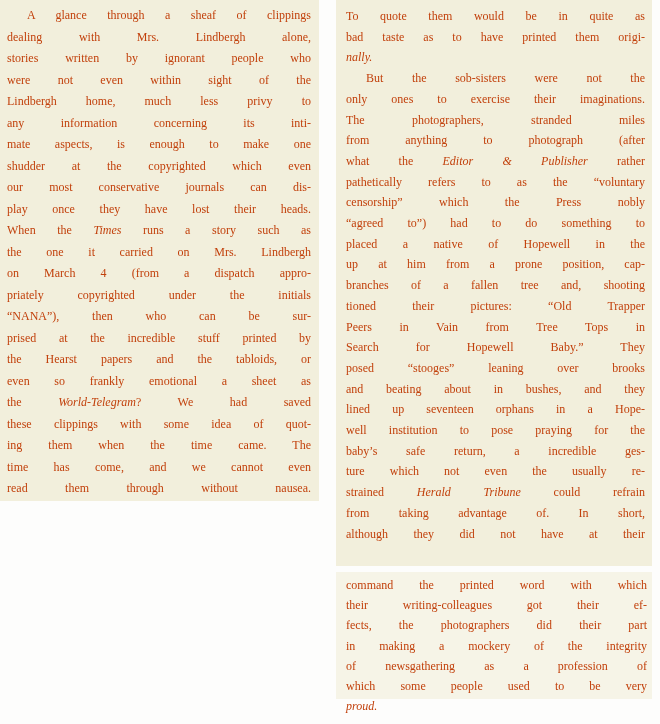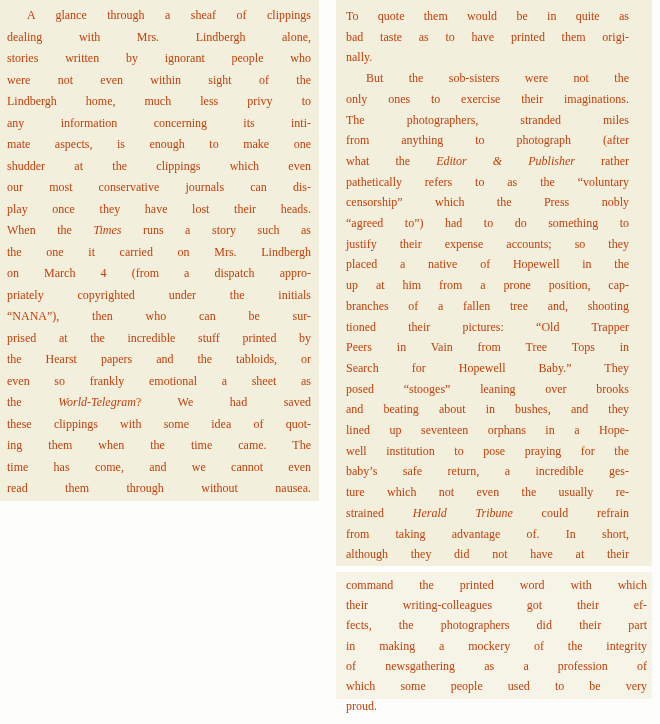--- a/index.html
+++ b/index.html
@@ -16,33 +16,33 @@
     position: absolute;
     box-sizing: border-box;
     color: #c2410c;
     font-size: 12px;
     word-spacing: 1.5px;
   }
   .clip .line {
     text-align: justify;
     text-align-last: justify;
   }
-  .clip .line.noj { text-align-last: left; }
+  .clip .line.noj { text-align-last: left; font-style: italic; }
   .clip .line.indent { text-indent: 20px; }
   .clip i { font-style: italic; }
   .left-clip {
     left: 0; top: 0;
     width: 319px; height: 501px;
     padding: 5px 8px 0 7px;
     line-height: 21.5px;
   }
   .right-clip-top {
     left: 336px; top: 0;
     width: 316px; height: 566px;
-    padding: 6px 23px 0 10px;
+    padding: 6px 7px 0 10px;
     line-height: 20.7px;
   }
   .right-clip-bottom {
     left: 336px; top: 572px;
     width: 316px; height: 127px;
     padding: 3px 5px 0 10px;
     line-height: 20.2px;
   }
   .artifact-dot {
     position: absolute;
@@ -59,21 +59,21 @@
   <span class="artifact-dot"></span>
 
   <div class="clip left-clip" style="background: rgb(242, 239, 220);">
       <div class="line indent"><span>A glance through a sheaf of clippings</span></div>
       <div class="line"><span>dealing with Mrs. Lindbergh alone,</span></div>
       <div class="line"><span>stories written by ignorant people who</span></div>
       <div class="line"><span>were not even within sight of the</span></div>
       <div class="line"><span>Lindbergh home, much less privy to</span></div>
       <div class="line"><span>any information concerning its inti-</span></div>
       <div class="line"><span>mate aspects, is enough to make one</span></div>
-      <div class="line"><span>shudder at the clippings which even</span></div>
+      <div class="line"><span>shudder at the copyrighted which even</span></div>
       <div class="line"><span>our most conservative journals can dis-</span></div>
       <div class="line"><span>play once they have lost their heads.</span></div>
       <div class="line"><span>When the </span><i>Times</i><span> runs a story such as</span></div>
       <div class="line"><span>the one it carried on Mrs. Lindbergh</span></div>
       <div class="line"><span>on March 4 (from a dispatch appro-</span></div>
       <div class="line"><span>priately copyrighted under the initials</span></div>
       <div class="line"><span>“NANA”), then who can be sur-</span></div>
       <div class="line"><span>prised at the incredible stuff printed by</span></div>
       <div class="line"><span>the Hearst papers and the tabloids, or</span></div>
       <div class="line"><span>even so frankly emotional a sheet as</span></div>
@@ -89,21 +89,20 @@
       <div class="line"><span>bad taste as to have printed them origi-</span></div>
       <div class="line noj"><span>nally.</span></div>
       <div class="line indent"><span>But the sob-sisters were not the</span></div>
       <div class="line"><span>only ones to exercise their imaginations.</span></div>
       <div class="line"><span>The photographers, stranded miles</span></div>
       <div class="line"><span>from anything to photograph (after</span></div>
       <div class="line"><span>what the </span><i>Editor &amp; Publisher</i><span> rather</span></div>
       <div class="line"><span>pathetically refers to as the “voluntary</span></div>
       <div class="line"><span>censorship” which the Press nobly</span></div>
       <div class="line"><span>“agreed to”) had to do something to</span></div>
-      <div class="line"><span>justify their expense accounts; so they</span></div>
       <div class="line"><span>placed a native of Hopewell in the</span></div>
       <div class="line"><span>up at him from a prone position, cap-</span></div>
       <div class="line"><span>branches of a fallen tree and, shooting</span></div>
       <div class="line"><span>tioned their pictures: “Old Trapper</span></div>
       <div class="line"><span>Peers in Vain from Tree Tops in</span></div>
       <div class="line"><span>Search for Hopewell Baby.”  They</span></div>
       <div class="line"><span>posed “stooges” leaning over brooks</span></div>
       <div class="line"><span>and beating about in bushes, and they</span></div>
       <div class="line"><span>lined up seventeen orphans in a Hope-</span></div>
       <div class="line"><span>well institution to pose praying for the</span></div>

